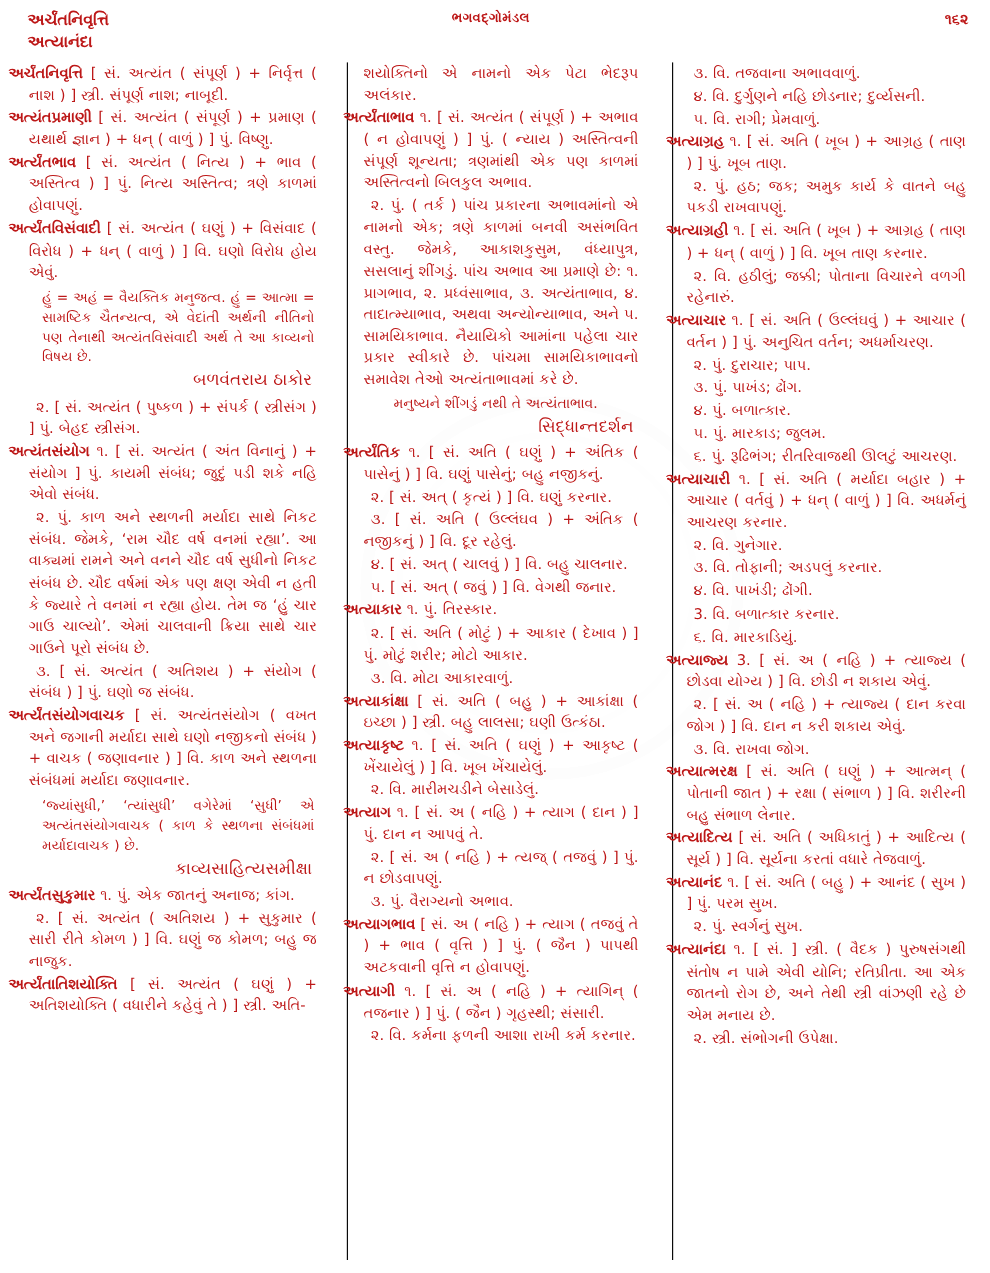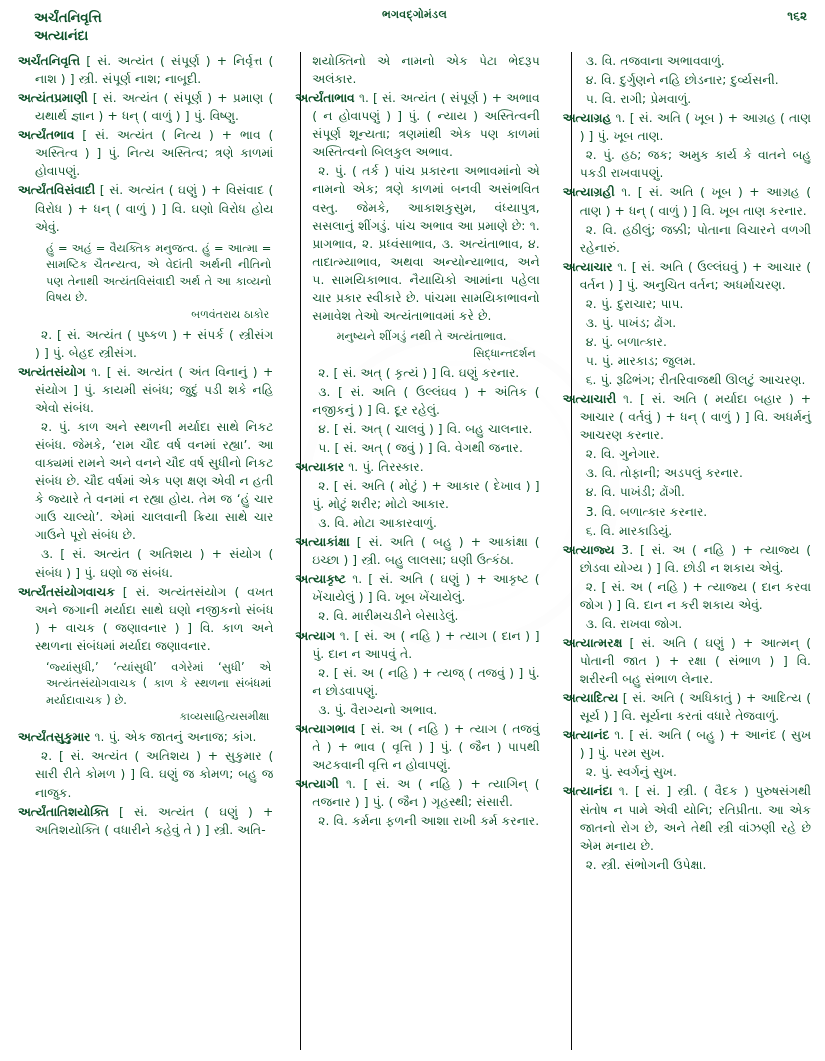--- a/index.html
+++ b/index.html
@@ -10,22 +10,22 @@
   body {
     font-family: "DejaVu Sans", "Liberation Sans", sans-serif;
   }
   #page {
     position: relative;
     width: 825px;
     height: 1061px;
     background: #fdfdfd;
     overflow: hidden;
     box-sizing: border-box;
-    padding: 6px 14px 4px 18px;
-    color: #14532d;
+    padding: 6px 14px 4px 7px;
+    color: #b91c1c;
     filter: contrast(1.05);
   }
   
   #page::before {
     content: "";
     position: absolute;
     left: 300px; top: 330px;
     width: 300px; height: 300px;
     border-radius: 50%;
     border: 10px solid rgba(0,0,0,0.022);
@@ -133,21 +133,21 @@
     padding-left: 10px;
     padding-right: 2px;
     font-size: 11.6px;
     line-height: 1.45;
     text-align: center;
     text-indent: 0;
   }
   .src {
     display: block;
     text-align: right;
-    font-size: 11px;
+    font-size: 14px;
     margin-top: 1px;
     padding-right: 2px;
   }
 </style>
 </head>
 <body>
 
 <div id="page">
 
   <div class="runhead">
@@ -175,20 +175,21 @@
         <p class="entry"><span class="hw">અર્ત્યંતસુકુમાર</span><span> ૧. પું. એક જાતનું અનાજ; કાંગ.</span></p>
         <p class="sense">૨. [ સં. અત્યંત ( અતિશય ) + સુકુમાર ( સારી રીતે કોમળ ) ] વિ. ઘણું જ કોમળ; બહુ જ નાજુક.</p>
         <p class="entry"><span class="hw">અર્ત્યંતાતિશયોક્તિ</span><span> [ સં. અત્યંત ( ઘણું ) + અતિશયોક્તિ ( વધારીને કહેવું તે ) ] સ્ત્રી. અતિ-</span></p>
       </div>
     <div class="rule rule-1"></div>
     <div class="col col-2">
         <p class="cont">શયોક્તિનો એ નામનો એક પેટા ભેદરૂપ અલંકાર.</p>
         <p class="entry"><span class="hw">અર્ત્યંતાભાવ</span><span> ૧. [ સં. અત્યંત ( સંપૂર્ણ ) + અભાવ ( ન હોવાપણું ) ] પું. ( ન્યાય ) અસ્તિત્વની સંપૂર્ણ શૂન્યતા; ત્રણમાંથી એક પણ કાળમાં અસ્તિત્વનો બિલકુલ અભાવ.</span></p>
         <p class="sense">૨. પું. ( તર્ક ) પાંચ પ્રકારના અભાવમાંનો એ નામનો એક; ત્રણે કાળમાં બનવી અસંભવિત વસ્તુ. જેમકે, આકાશકુસુમ, વંધ્યાપુત્ર, સસલાનું શીંગડું. પાંચ અભાવ આ પ્રમાણે છે: ૧. પ્રાગભાવ, ૨. પ્રધ્વંસાભાવ, ૩. અત્યંતાભાવ, ૪. તાદાત્મ્યાભાવ, અથવા અન્યોન્યાભાવ, અને ૫. સામયિકાભાવ. નૈયાયિકો આમાંના પહેલા ચાર પ્રકાર સ્વીકારે છે. પાંચમા સામયિકાભાવનો સમાવેશ તેઓ અત્યંતાભાવમાં કરે છે.</p>
         <div class="quote-c"><span>મનુષ્યને શીંગડું નથી તે અત્યંતાભાવ.</span><span class="src">સિદ્ધાન્તદર્શન</span></div>
+        <p class="entry"><span class="hw">અર્ત્યંતિક</span><span> ૧. [ સં. અતિ ( ઘણું ) + અંતિક ( પાસેનું ) ] વિ. ઘણું પાસેનું; બહુ નજીકનું.</span></p>
         <p class="sense">૨. [ સં. અત્ ( કૃત્યં ) ] વિ. ઘણું કરનાર.</p>
         <p class="sense">૩. [ સં. અતિ ( ઉલ્લંઘવ ) + અંતિક ( નજીકનું ) ] વિ. દૂર રહેલું.</p>
         <p class="sense">૪. [ સં. અત્ ( ચાલવું ) ] વિ. બહુ ચાલનાર.</p>
         <p class="sense">૫. [ સં. અત્ ( જવું ) ] વિ. વેગથી જનાર.</p>
         <p class="entry"><span class="hw">અત્યાકાર</span><span> ૧. પું. તિરસ્કાર.</span></p>
         <p class="sense">૨. [ સં. અતિ ( મોટું ) + આકાર ( દેખાવ ) ] પું. મોટું શરીર; મોટો આકાર.</p>
         <p class="sense">૩. વિ. મોટા આકારવાળું.</p>
         <p class="entry"><span class="hw">અત્યાકાંક્ષા</span><span> [ સં. અતિ ( બહુ ) + આકાંક્ષા ( ઇચ્છા ) ] સ્ત્રી. બહુ લાલસા; ઘણી ઉત્કંઠા.</span></p>
         <p class="entry"><span class="hw">અત્યાકૃષ્ટ</span><span> ૧. [ સં. અતિ ( ઘણું ) + આકૃષ્ટ ( ખેંચાયેલું ) ] વિ. ખૂબ ખેંચાયેલું.</span></p>
         <p class="sense">૨. વિ. મારીમચડીને બેસાડેલું.</p>

